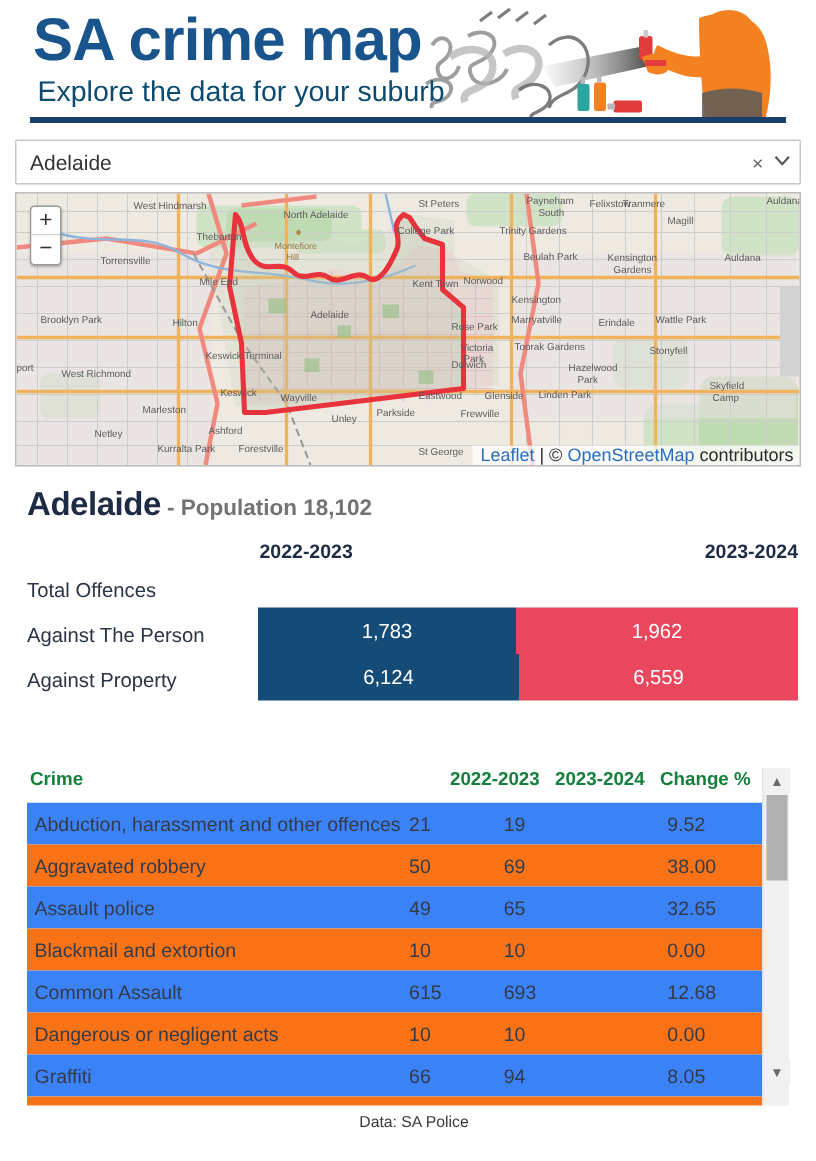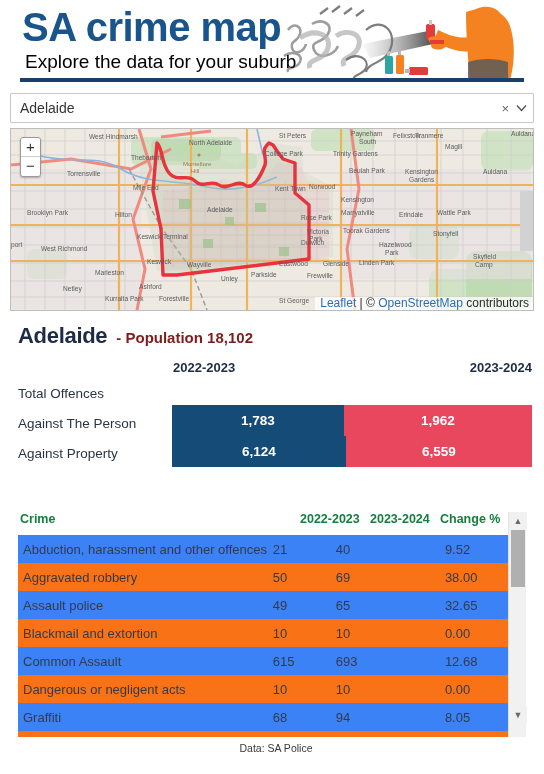--- a/index.html
+++ b/index.html
@@ -24,21 +24,21 @@
     font-size: 40px;
     font-weight: bold;
     color: #19558c;
     letter-spacing: -0.5px;
     line-height: 46px;
     margin: 0;
     white-space: nowrap;
   }
   .site-sub {
     font-size: 19px;
-    color: #000000;
+    color: #0c4a6e;
     line-height: 24px;
     margin: 0;
     padding-left: 3px;
     white-space: nowrap;
   }
   .header-rule {
     position: absolute;
     left: 10px; right: 10px;
     top: 78px;
     height: 4px;
@@ -127,22 +127,22 @@
   
   .suburb-head {
     position: absolute; left: 18px; top: 323px;
     white-space: nowrap;
   }
   .suburb-name {
     font-size: 22px; font-weight: bold; color: #1d2b45;
     letter-spacing: -0.3px;
   }
   .suburb-pop {
-    font-size: 15px; font-weight: bold; color: #7f1d1d;
-    margin-left: 9px;
+    font-size: 15px; font-weight: bold; color: #737373;
+    margin-left: 4px;
   }
 
   .yearlabels { position: absolute; left: 0; top: 360px; width: 544px; height: 16px; }
   .yl {
     position: absolute;
     font-size: 13px; font-weight: bold; color: #1d2b45;
   }
   .yl-left { left: 173px; }
   .yl-right { right: 12px; }
 
@@ -151,21 +151,21 @@
     font-size: 13.5px; color: #2b3445;
     height: 30px; line-height: 30px;
     white-space: nowrap;
   }
 
   .bars { position: absolute; left: 172px; top: 405px; width: 360px; height: 62px; }
   .bar-row { position: relative; height: 31px; display: flex; }
   .bar-seg {
     height: 100%;
     display: flex; align-items: center; justify-content: center;
-    color: #fff; font-size: 13.5px; font-weight: bold;
+    color: #fff; font-size: 13.5px; font-weight: normal;
   }
   .seg-prev { background: #154b77; }
   .seg-curr { background: #e8475e; }
 
   
   .breakdown-title {
     position: absolute; left: 18px; top: 484px;
     font-size: 17px; font-weight: bold; color: #1d2b45;
     letter-spacing: -0.2px;
   }
@@ -518,21 +518,21 @@
       <div class="th th-curr">2023-2024</div>
       <div class="th th-chg">Change %</div>
       <div class="th th-pad"></div>
     </div>
 
     <div class="tbody">
       <div class="tlist">
         <div class="tr alt">
           <div class="td td-crime">Abduction, harassment and other offences</div>
           <div class="td td-prev">21</div>
-          <div class="td td-curr">40</div>
+          <div class="td td-curr">19</div>
           <div class="td td-chg">9.52</div>
         </div>
         <div class="tr">
           <div class="td td-crime">Aggravated robbery</div>
           <div class="td td-prev">50</div>
           <div class="td td-curr">69</div>
           <div class="td td-chg">38.00</div>
         </div>
         <div class="tr alt">
           <div class="td td-crime">Assault police</div>
@@ -553,21 +553,21 @@
           <div class="td td-chg">12.68</div>
         </div>
         <div class="tr">
           <div class="td td-crime">Dangerous or negligent acts</div>
           <div class="td td-prev">10</div>
           <div class="td td-curr">10</div>
           <div class="td td-chg">0.00</div>
         </div>
         <div class="tr alt">
           <div class="td td-crime">Graffiti</div>
-          <div class="td td-prev">68</div>
+          <div class="td td-prev">66</div>
           <div class="td td-curr">94</div>
           <div class="td td-chg">8.05</div>
         </div>
         <div class="tr">
           <div class="td td-crime"></div>
           <div class="td td-prev"></div>
           <div class="td td-curr"></div>
           <div class="td td-chg"></div>
         </div>
       </div>

